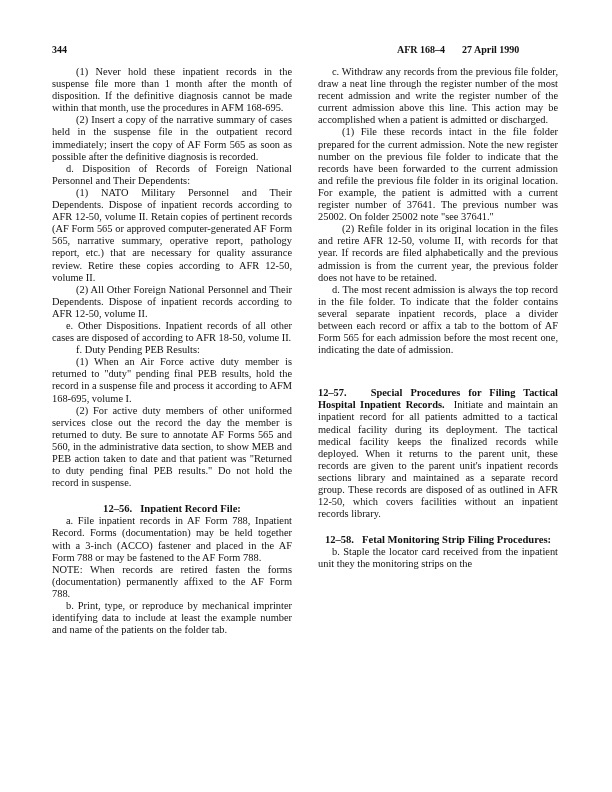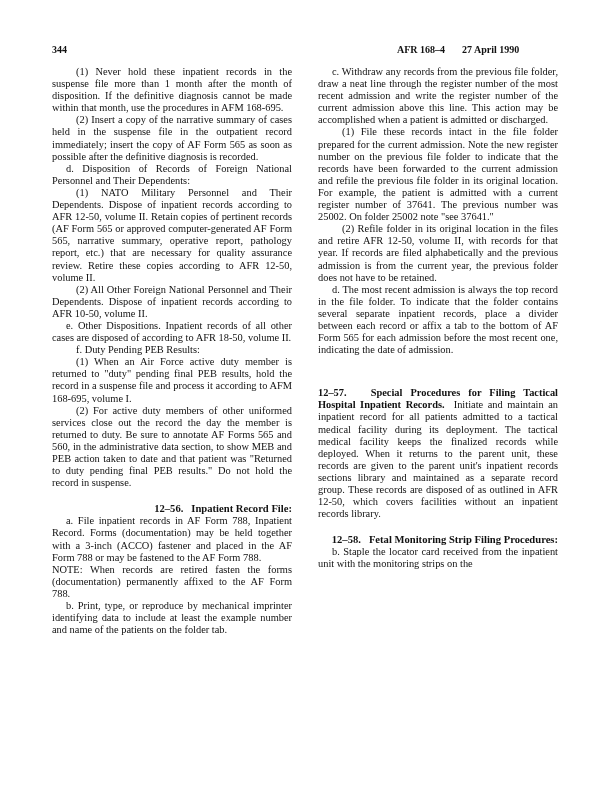--- a/index.html
+++ b/index.html
@@ -19,42 +19,42 @@
     position: absolute; top: 66px; width: 240px;
     font-family: "Liberation Serif", serif; font-size: 10.4px; line-height: 12.1px;
     text-align: justify;
   }
   .col.left { left: 52px; font-family: Liberation Serif, serif; }
   .col.right { left: 318px; }
   .col p { margin: 0; text-indent: 14px; }
   .col p.sub { text-indent: 24px; }
   .col p.note { text-indent: 0; }
   .col h3 {
-    margin: 14px 0 0 0; font-size: 10.6px; font-weight: bold; text-align: right;
+    margin: 14px 0 0 0; font-size: 10.6px; font-weight: bold; text-align: center;
     line-height: 12.1px;
   }
   .col h3 .num { margin-right: 8px; }
   .col p.headpara { text-indent: 0; margin-top: 31px; }
   .col p.headpara .bold { font-weight: bold; }
 </style>
 </head>
 <body>
 
 <div class="header">
   <span class="pagenum">344</span>
   <span class="docid">AFR 168–4</span>
   <span class="date">27 April 1990</span>
 </div>
 
 <div class="col left">
   <p class="sub">(1) Never hold these inpatient records in the suspense file more than 1 month after the month of disposition. If the definitive diagnosis cannot be made within that month, use the procedures in AFM 168-695.</p>
   <p class="sub">(2) Insert a copy of the narrative summary of cases held in the suspense file in the outpatient record immediately; insert the copy of AF Form 565 as soon as possible after the definitive diagnosis is recorded.</p>
   <p>d. Disposition of Records of Foreign National Personnel and Their Dependents:</p>
   <p class="sub">(1) NATO Military Personnel and Their Dependents. Dispose of inpatient records according to AFR 12-50, volume II. Retain copies of pertinent records (AF Form 565 or approved computer-generated AF Form 565, narrative summary, operative report, pathology report, etc.) that are necessary for quality assurance review. Retire these copies according to AFR 12-50, volume II.</p>
-  <p class="sub">(2) All Other Foreign National Personnel and Their Dependents. Dispose of inpatient records according to AFR 10-50, volume II.</p>
+  <p class="sub">(2) All Other Foreign National Personnel and Their Dependents. Dispose of inpatient records according to AFR 12-50, volume II.</p>
   <p>e. Other Dispositions. Inpatient records of all other cases are disposed of according to AFR 18-50, volume II.</p>
   <p class="sub">f. Duty Pending PEB Results:</p>
   <p class="sub">(1) When an Air Force active duty member is returned to "duty" pending final PEB results, hold the record in a suspense file and process it according to AFM 168-695, volume I.</p>
   <p class="sub">(2) For active duty members of other uniformed services close out the record the day the member is returned to duty. Be sure to annotate AF Forms 565 and 560, in the administrative data section, to show MEB and PEB action taken to date and that patient was "Returned to duty pending final PEB results." Do not hold the record in suspense.</p>
 
   <h3>
     <span class="num">12–56.</span><span>Inpatient Record File:</span>
   </h3>
   <p>a. File inpatient records in AF Form 788, Inpatient Record. Forms (documentation) may be held together with a 3-inch (ACCO) fastener and placed in the AF Form 788 or may be fastened to the AF Form 788.</p>
   <p class="note">NOTE: When records are retired fasten the forms (documentation) permanently affixed to the AF Form 788.</p>
@@ -69,14 +69,14 @@
 
   <p class="headpara">
     <span class="bold">12–57.</span>&nbsp;&nbsp;
     <span class="bold">Special Procedures for Filing Tactical Hospital Inpatient Records.</span>&nbsp;
     <span>Initiate and maintain an inpatient record for all patients admitted to a tactical medical facility during its deployment. The tactical medical facility keeps the finalized records while deployed. When it returns to the parent unit, these records are given to the parent unit's inpatient records sections library and maintained as a separate record group. These records are disposed of as outlined in AFR 12-50, which covers facilities without an inpatient records library.</span>
   </p>
 
   <h3>
     <span class="num">12–58.</span><span>Fetal Monitoring Strip Filing Procedures:</span>
   </h3>
-  <p>b. Staple the locator card received from the inpatient unit with the monitoring strips on the</p>
+  <p>b. Staple the locator card received from the inpatient unit they the monitoring strips on the</p>
 </div>
 
 </body></html>

